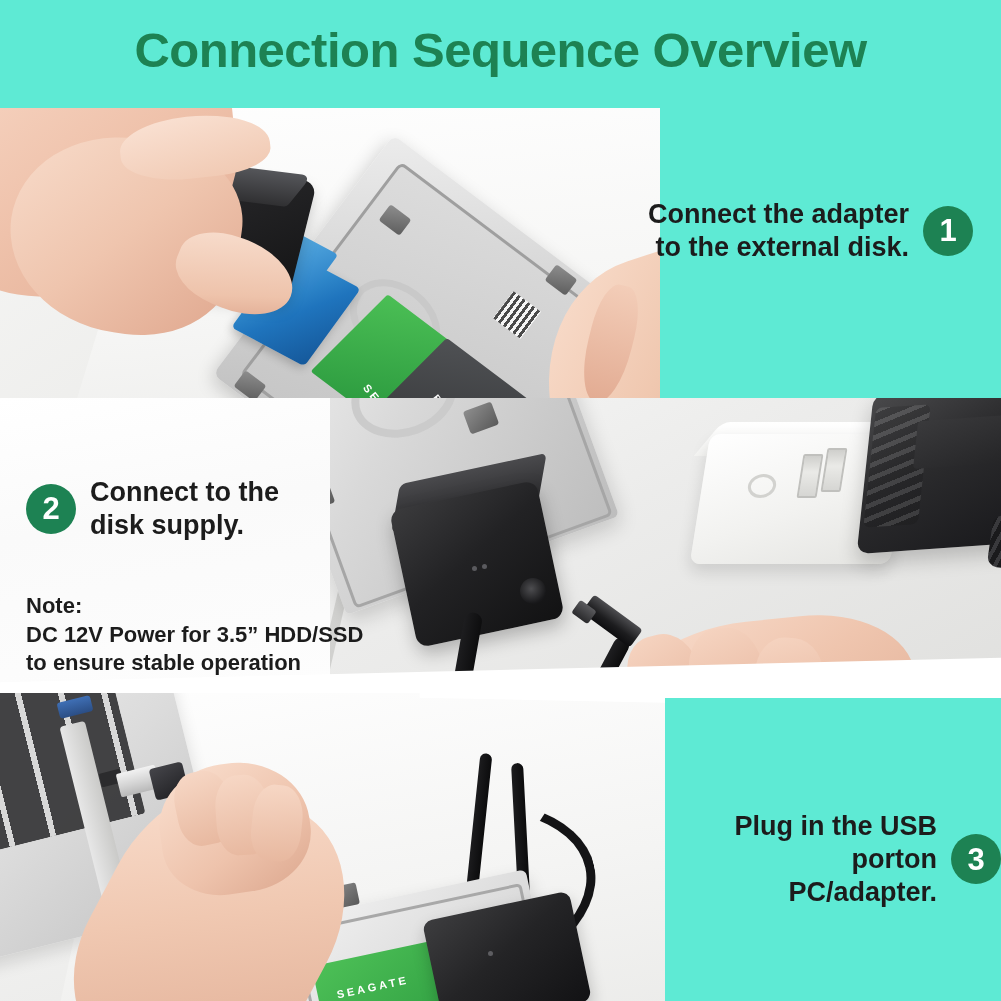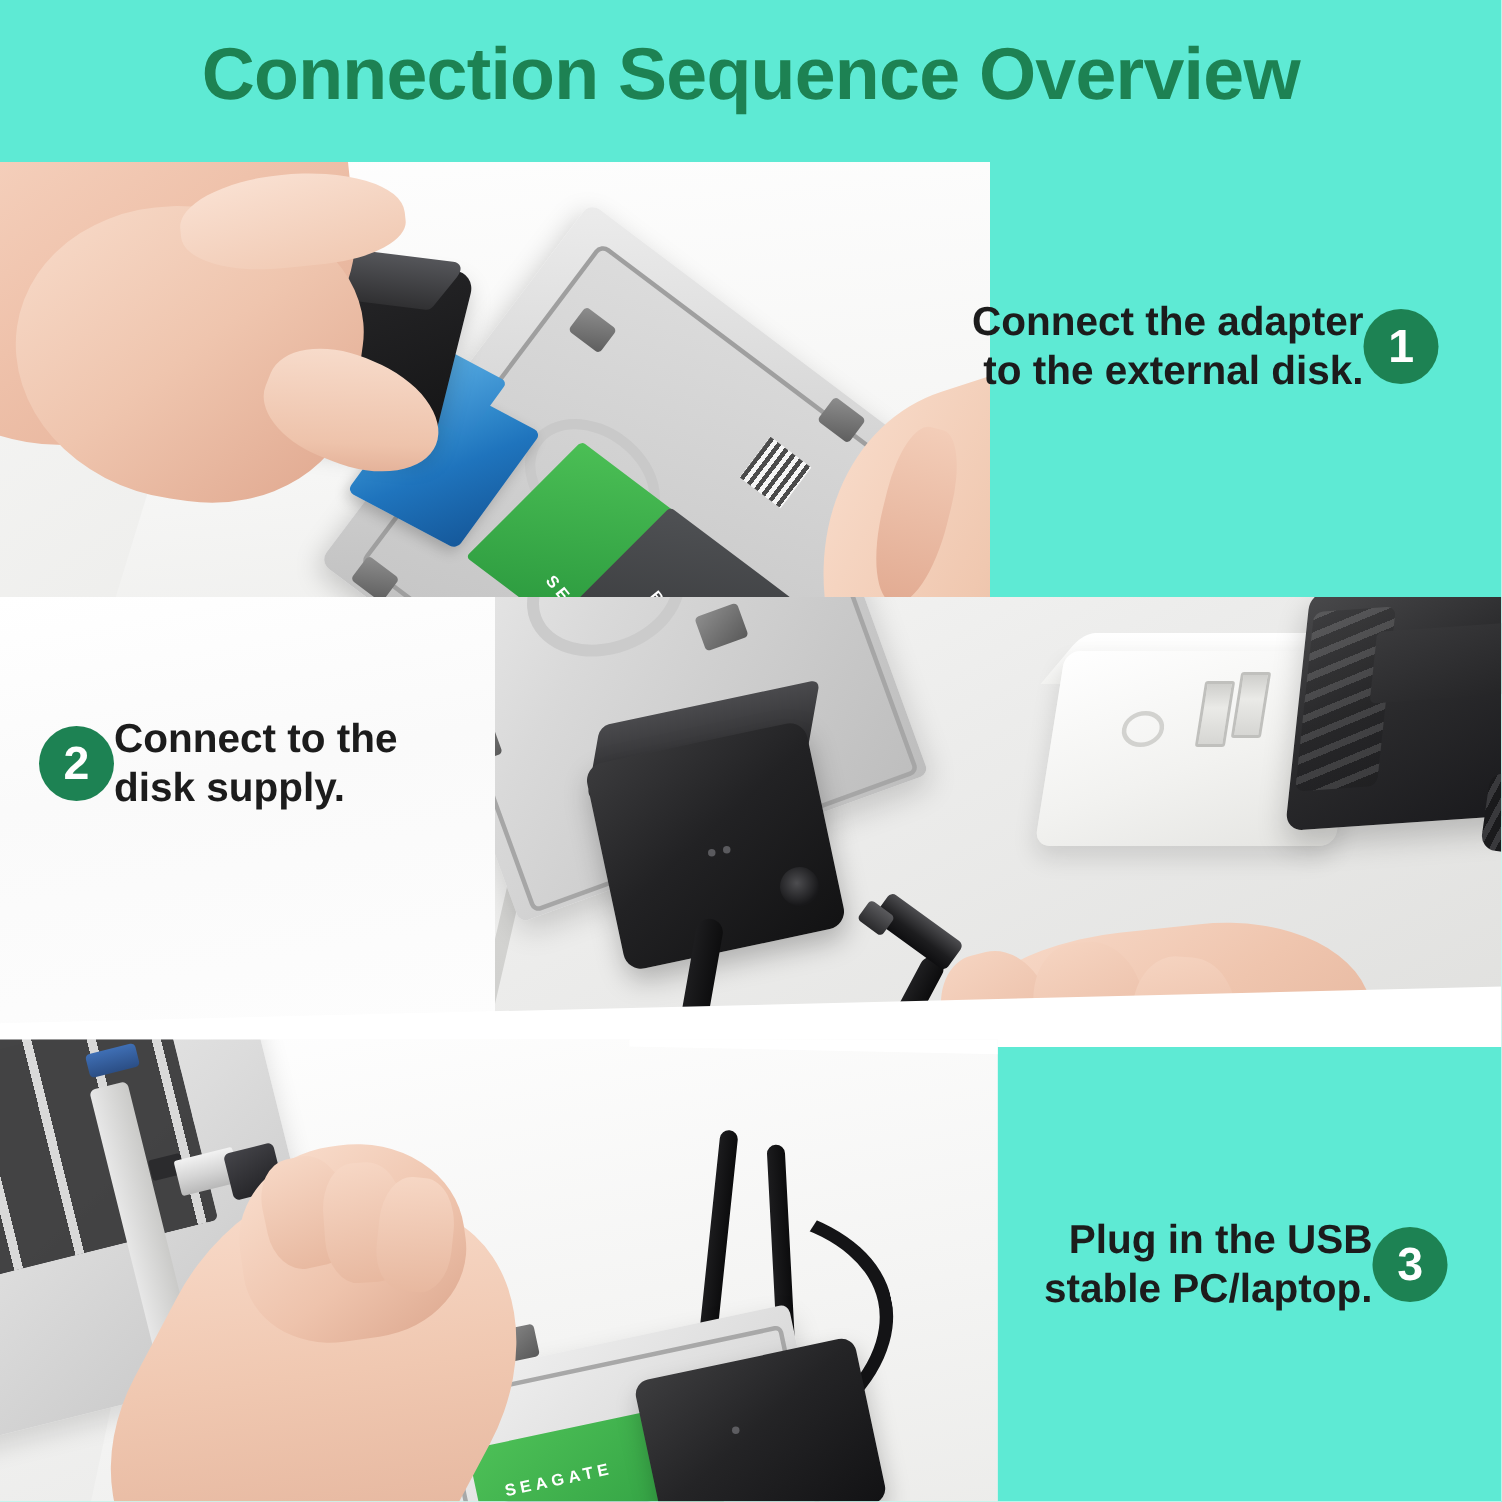--- a/index.html
+++ b/index.html
@@ -540,20 +540,21 @@
     position: absolute;
     background: #ffffff;
     pointer-events: none;
   }
 
   
   .caption {
     position: absolute;
     display: flex;
     align-items: center;
+    gap: 14px;
   }
   .caption-text {
     font-family: "Liberation Sans", sans-serif;
     font-size: 27px;
     font-weight: bold;
     color: #1c1c1c;
     line-height: 1.22;
     white-space: pre-line;
   }
   .badge {
@@ -682,20 +683,23 @@
 
     <div class="slice" style="left:-60px; top:272px; width:1120px; height:80px; transform:rotate(-1.4deg);"></div>
   </div>
 
   <div class="caption" id="cap2">
     <div class="badge">2</div>
     <div class="caption-text">Connect to the
 disk supply.</div>
   </div>
 
+  <div id="note">Note:
+DC 12V Power for 3.5”   HDD/SSD
+to ensure stable operation</div>
 
   <div class="panel" id="panel3">
     <div class="photo">
       <div id="p3-bg"></div>
       <div id="p3-deskslab"></div>
 
       <div id="p3-laptop"></div>
       <div id="p3-kbd"></div>
       <div id="p3-kbd-key-blue"></div>
       <div id="p3-laptop-edge"></div>
@@ -721,17 +725,17 @@
       <div class="p3finger" id="p3-f1"></div>
       <div class="p3finger" id="p3-f2"></div>
       <div class="p3finger" id="p3-f3"></div>
     </div>
 
     <div class="slice" style="left:420px; top:-34px; width:700px; height:46px; transform:rotate(1.2deg);"></div>
   </div>
 
   <div class="caption" id="cap3">
     <div class="caption-text">Plug in the USB
-stable PC/laptop.</div>
+porton PC/adapter.</div>
     <div class="badge">3</div>
   </div>
 
 </div>
 
 </body></html>

